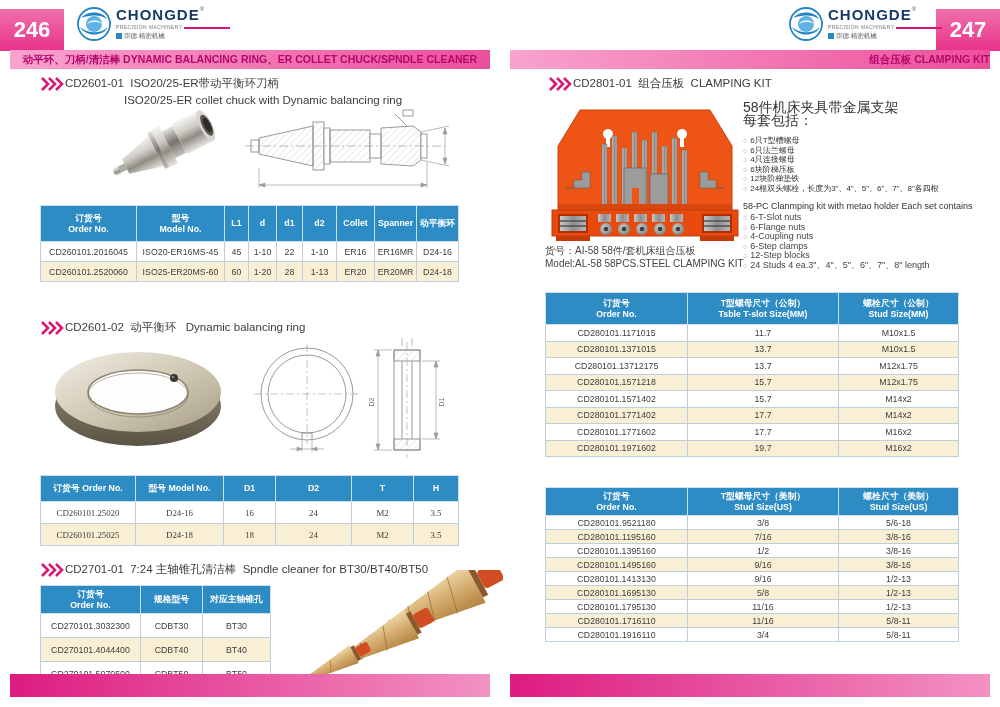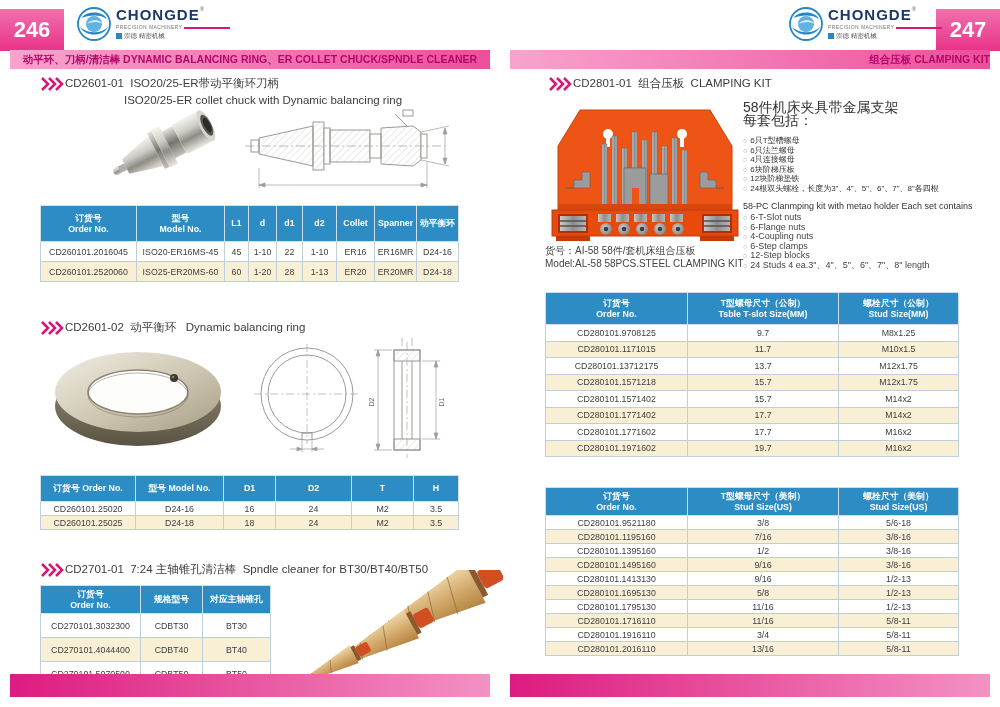--- a/index.html
+++ b/index.html
@@ -32,21 +32,21 @@
   .sec-l2 { margin-left:59px; margin-top:3px; }
 
   
   table.tbl { position:absolute; border-collapse:collapse; table-layout:fixed; background:#fff; border:1px solid #8f8f8f; }
   table.tbl th { background:#2d8cc3; color:#fff; font-weight:bold; font-size:8.8px; line-height:1.2;
     text-align:center; vertical-align:middle; white-space:pre-line; border:1px solid #cfe0ec; padding:1px 2px; }
   table.tbl td { font-size:8.8px; color:#3d3d3d; text-align:center; vertical-align:middle;
     border:1px solid #bccfdb; padding:0 2px; }
   table.tbl tbody tr:nth-child(even) td { background:#f9efd4; }
   .t1 th { height:36px; } .t1 td { height:20px; }
-  .t2 th { height:26px; } .t2 td { height:14px; }
+  .t2 th { height:26px; } .t2 td { height:22px;font-family:Liberation Serif, serif; }
   .t3 th { height:28px; } .t3 td { height:24px; }
   .tm th { height:32px; } .tm td { height:16.5px; }
   .tu th { height:28px; } .tu td { height:14px;margin-top:20px; }
 
   
   .kit-inc { position:absolute; left:743px; top:101px; width:255px; color:#333; }
   .kit-h1, .kit-h2 { font-size:14px; line-height:13px; color:#333; }
   .kit-h2 { margin-bottom:9px; }
   .blist { }
   .blist .bullet-row { white-space:nowrap; }
@@ -545,27 +545,27 @@
         <th>订货号
 Order No.</th>
         <th>T型螺母尺寸（公制）
 Tsble T-slot Size(MM)</th>
         <th>螺栓尺寸（公制）
 Stud Size(MM)</th>
       </tr>
     </thead>
     <tbody>
       <tr>
-        <td>CD280101.9708125</td>
-        <td>9.7</td>
-        <td>M8x1.25</td>
-      </tr>
-      <tr>
         <td>CD280101.1171015</td>
         <td>11.7</td>
+        <td>M10x1.5</td>
+      </tr>
+      <tr>
+        <td>CD280101.1371015</td>
+        <td>13.7</td>
         <td>M10x1.5</td>
       </tr>
       <tr>
         <td>CD280101.13712175</td>
         <td>13.7</td>
         <td>M12x1.75</td>
       </tr>
       <tr>
         <td>CD280101.1571218</td>
         <td>15.7</td>
@@ -649,22 +649,17 @@
       <tr>
         <td>CD280101.1716110</td>
         <td>11/16</td>
         <td>5/8-11</td>
       </tr>
       <tr>
         <td>CD280101.1916110</td>
         <td>3/4</td>
         <td>5/8-11</td>
       </tr>
-      <tr>
-        <td>CD280101.2016110</td>
-        <td>13/16</td>
-        <td>5/8-11</td>
-      </tr>
     </tbody>
   </table>
 
 <div class="botbar bbl"></div>
 <div class="botbar bbr"></div>
 
 </body></html>

